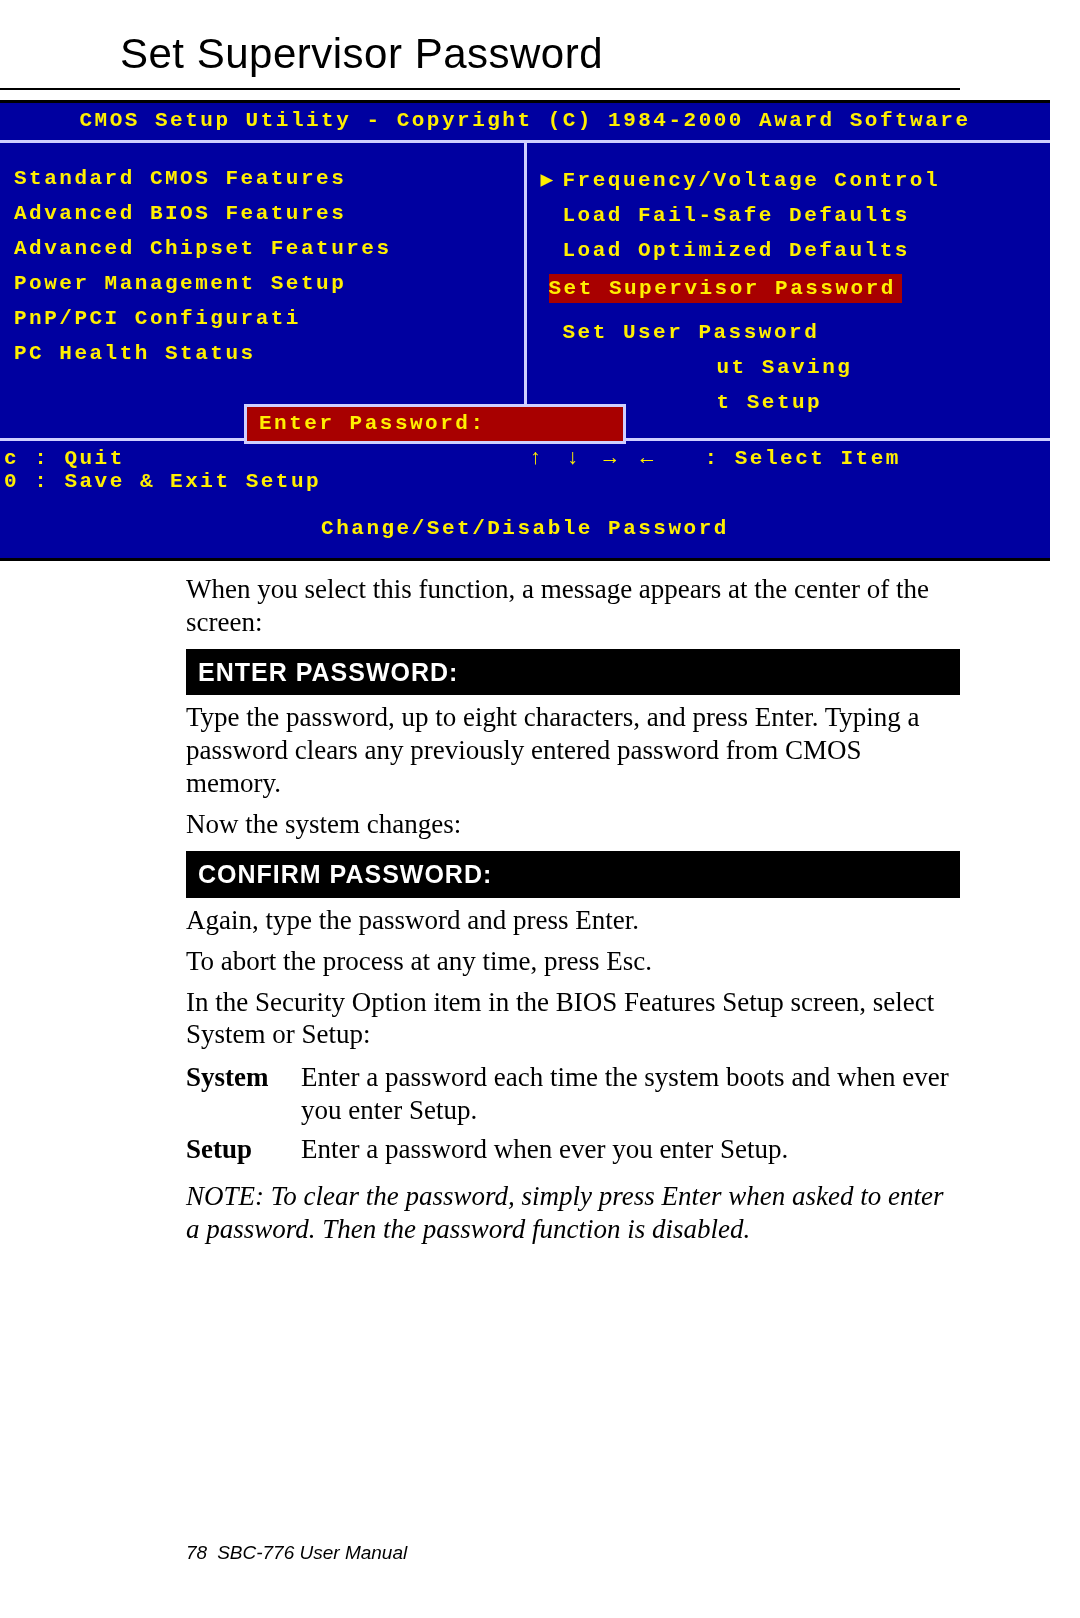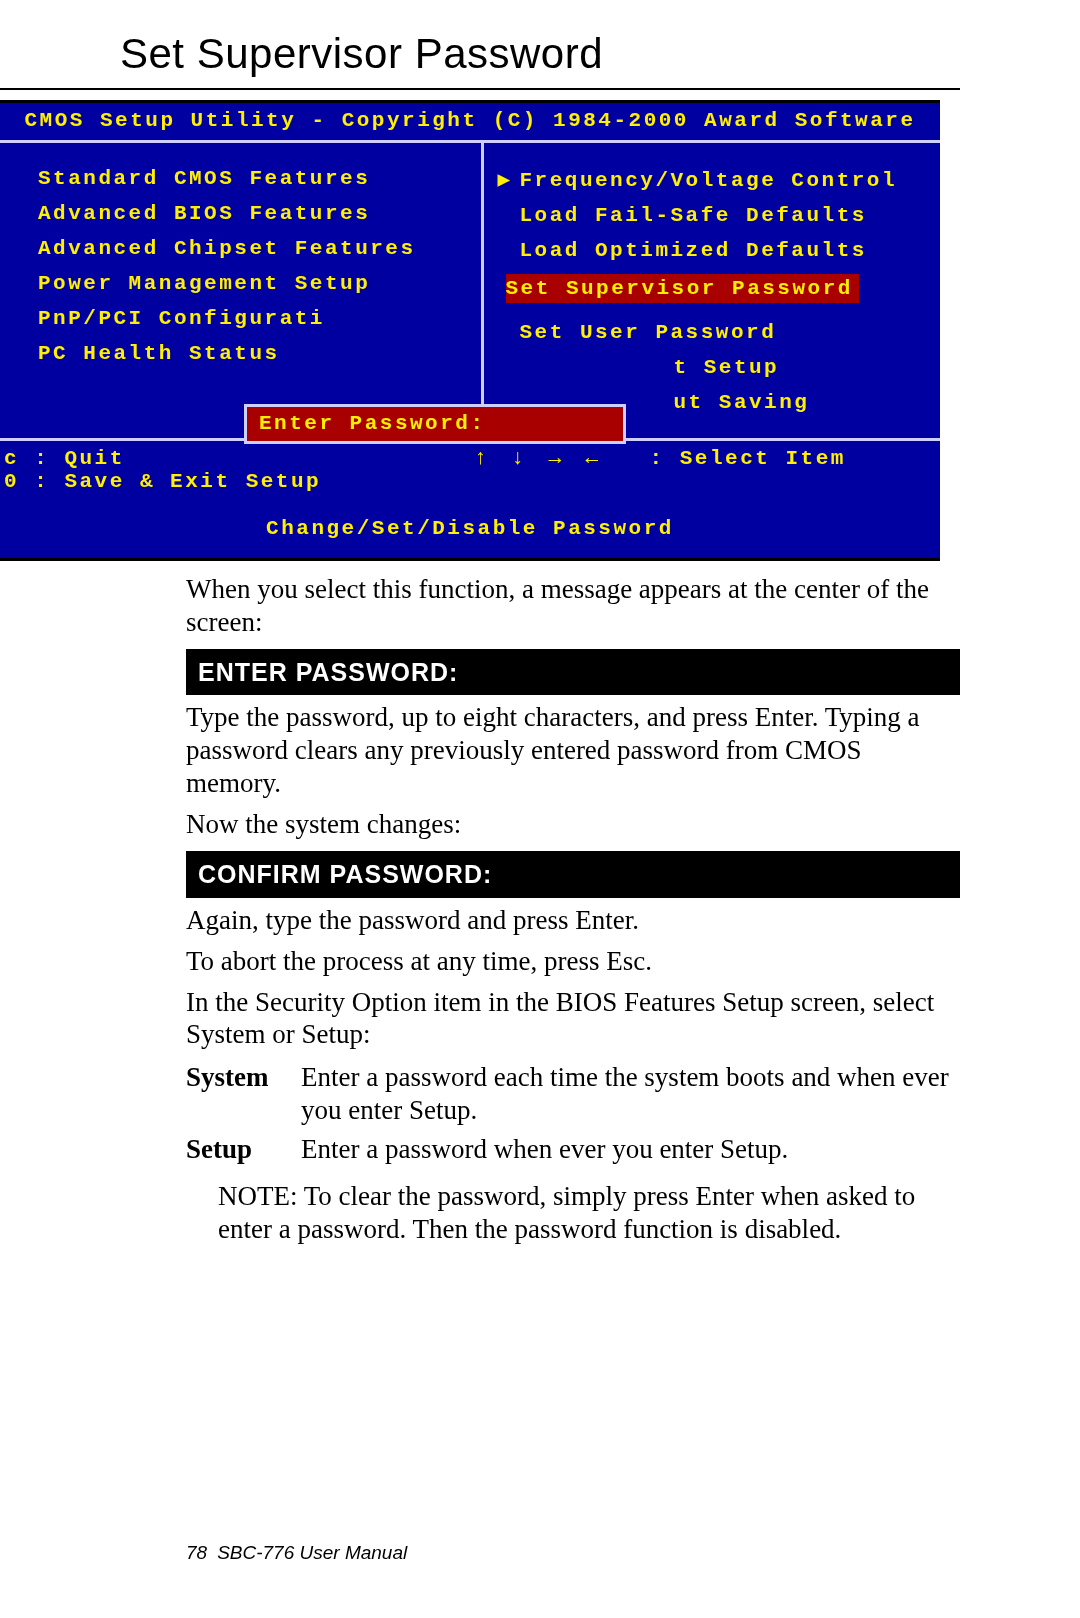--- a/index.html
+++ b/index.html
@@ -15,40 +15,39 @@
     font-family: Helvetica, Arial, sans-serif;
     font-weight: 300;
     font-size: 42px;
     letter-spacing: 0.5px;
     padding: 30px 0 10px 120px;
     border-bottom: 2px solid #000;
     margin: 0 120px 0 0;
   }
   .bios {
     margin: 10px 0 0 0;
-    width: 940px;
+    width: 1050px;
     background: #0000a0;
     font-family: "Courier New", monospace;
     font-weight: bold;
     color: #ffef00;
     font-size: 21px;
     letter-spacing: 2.5px;
     border-top: 3px solid #000;
     border-bottom: 3px solid #000;
     position: relative;
   }
   .bios-header {
     text-align: center;
     padding: 6px 0 8px 0;
     border-bottom: 3px solid #cfcfff;
   }
   .bios-menu {
     display: flex;
     position: relative;
-    padding-left: 24px;
   }
   .bios-col {
     flex: 1;
     padding: 18px 0 18px 0;
   }
   .bios-col.left { border-right: 3px solid #cfcfff; }
   .bios-row {
     padding: 6px 0 6px 14px;
     white-space: nowrap;
     overflow: hidden;
@@ -90,21 +89,21 @@
     font-family: Helvetica, Arial, sans-serif;
     font-weight: bold;
     font-size: 25px;
     letter-spacing: 1px;
     padding: 8px 12px;
     margin: 10px 0 6px 0;
   }
   .defs { margin-top: 10px; }
   .defs .row { display:flex; margin-bottom: 6px; }
   .defs .term { font-weight: bold; width: 115px; flex-shrink:0; }
-  .note { margin-top: 14px; margin-left: 32px; }
+  .note { font-style: italic; margin-top: 14px; }
   .page-foot {
     position: absolute;
     bottom: 54px;
     left: 186px;
     font-family: Helvetica, Arial, sans-serif;
     font-size: 19px;
     font-style: italic;
   }
   .page-foot .num { font-weight: normal; font-style: italic; margin-right: 10px; }
 </style>
@@ -123,22 +122,22 @@
       <div class="bios-row">Power Management Setup</div>
       <div class="bios-row">PnP/PCI Configurati</div>
       <div class="bios-row">PC Health Status</div>
     </div>
     <div class="bios-col">
       <div class="bios-row"><span class="arrow">▶</span><span>Frequency/Voltage Control</span></div>
       <div class="bios-row"><span class="arrow"></span><span>Load Fail-Safe Defaults</span></div>
       <div class="bios-row"><span class="arrow"></span><span>Load Optimized Defaults</span></div>
       <div class="bios-row selected-wrap"><span class="arrow"></span><span class="bios-row selected" style="margin-left:0;">Set Supervisor Password</span></div>
       <div class="bios-row"><span class="arrow"></span><span>Set User Password</span></div>
+      <div class="bios-row" style="padding-left:190px;"><span>ut Saving</span></div>
       <div class="bios-row" style="padding-left:190px;"><span>t Setup</span></div>
-      <div class="bios-row" style="padding-left:190px;"><span>ut Saving</span></div>
     </div>
     <div class="dialog">Enter Password:</div>
   </div>
   <div class="bios-footer1">
     <div class="fcol">
       <div>c : Quit</div>
       <div>0 : Save &amp; Exit Setup</div>
     </div>
     <div class="fcol">
       <span class="arrows-glyph">↑ ↓ → ←</span>

